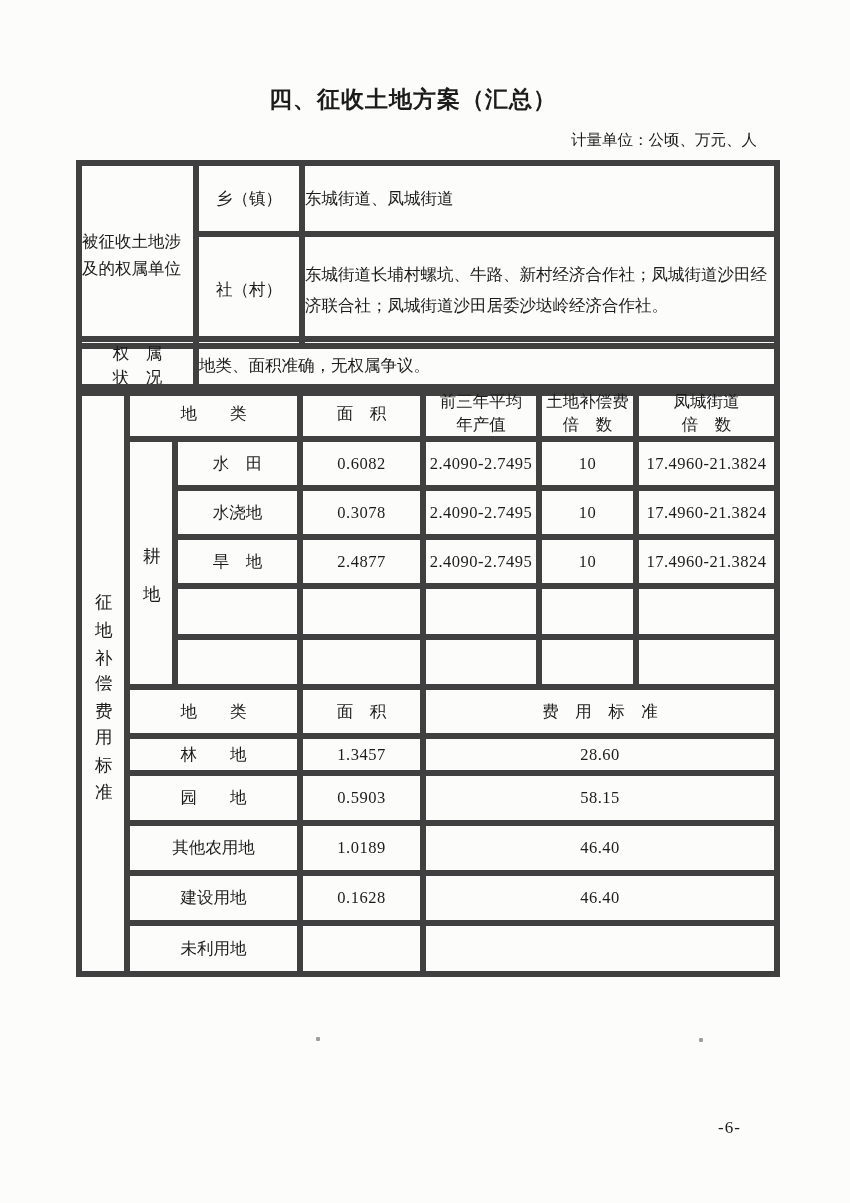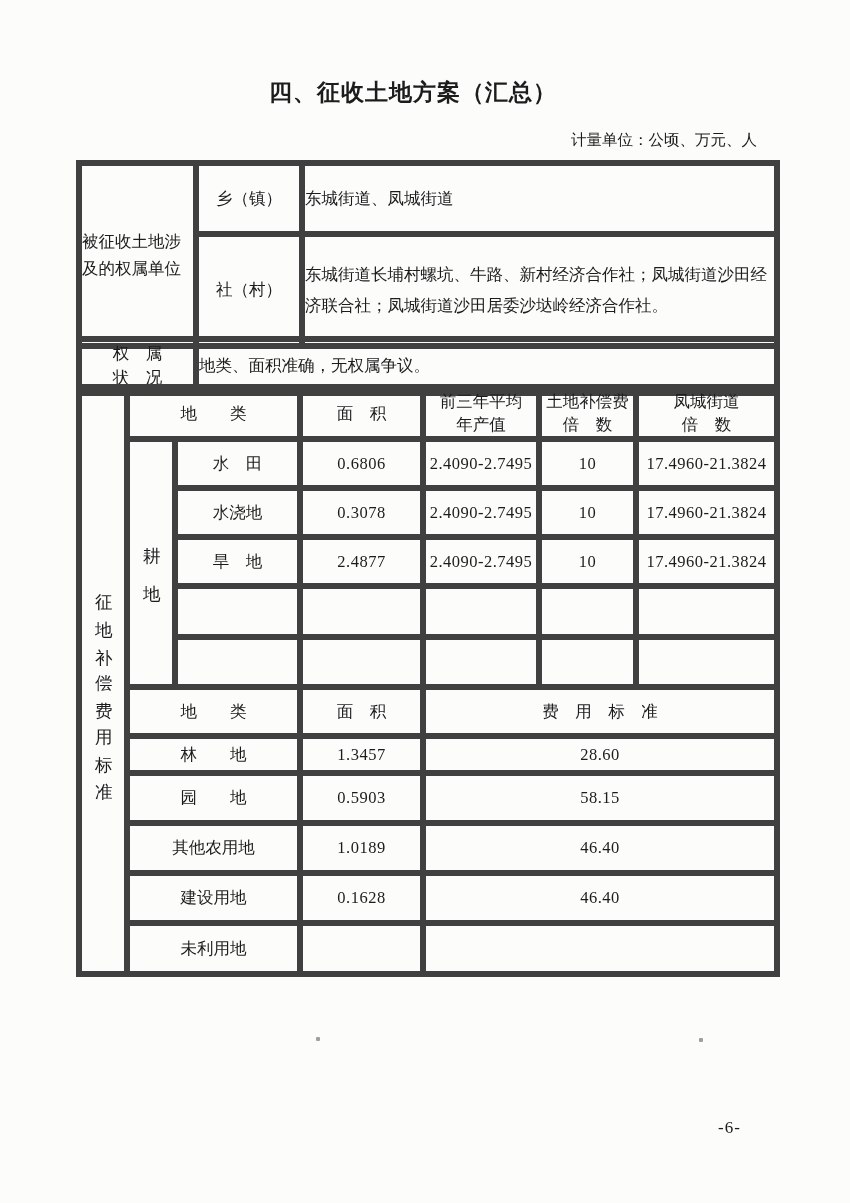--- a/index.html
+++ b/index.html
@@ -2,21 +2,21 @@
 <html><head>
 <meta charset="utf-8">
 <style>
   html,body{margin:0;padding:0;background:#e8e8e8;}
   .page{
     position:relative;width:850px;height:1203px;background:#fcfcfb;
     font-family:"Liberation Serif","DejaVu Serif",serif;color:#1c1c1c;
     margin:0 auto;overflow:hidden;
   }
   .title{
-    position:absolute;top:77px;left:0;width:826px;margin:0;
+    position:absolute;top:84px;left:0;width:826px;margin:0;
     text-align:center;font-size:23px;font-weight:bold;letter-spacing:1px;
     font-family:"Liberation Sans","DejaVu Sans",sans-serif;
   }
   .unit-note{
     position:absolute;top:130px;left:77px;width:680px;
     text-align:right;font-size:15.5px;
   }
   table.t{position:absolute;border-collapse:collapse;table-layout:fixed;}
   table.t td{
     border:6px solid #404040;padding:0;vertical-align:middle;
@@ -112,21 +112,21 @@
 倍　数</td>
         <td class="hdr">凤城街道
 倍　数</td>
       </tr>
 
       <tr style="height:49px">
         <td class="vcell" rowspan="5">
           <span class="vtext g">耕地</span>
         </td>
         <td class="name">水　田</td>
-        <td class="num">0.6806</td>
+        <td class="num">0.6082</td>
         <td class="num">2.4090-2.7495</td>
         <td class="num">10</td>
         <td class="num">17.4960-21.3824</td>
       </tr>
 
       <tr style="height:49px">
         <td class="name">水浇地</td>
         <td class="num">0.3078</td>
         <td class="num">2.4090-2.7495</td>
         <td class="num">10</td>

